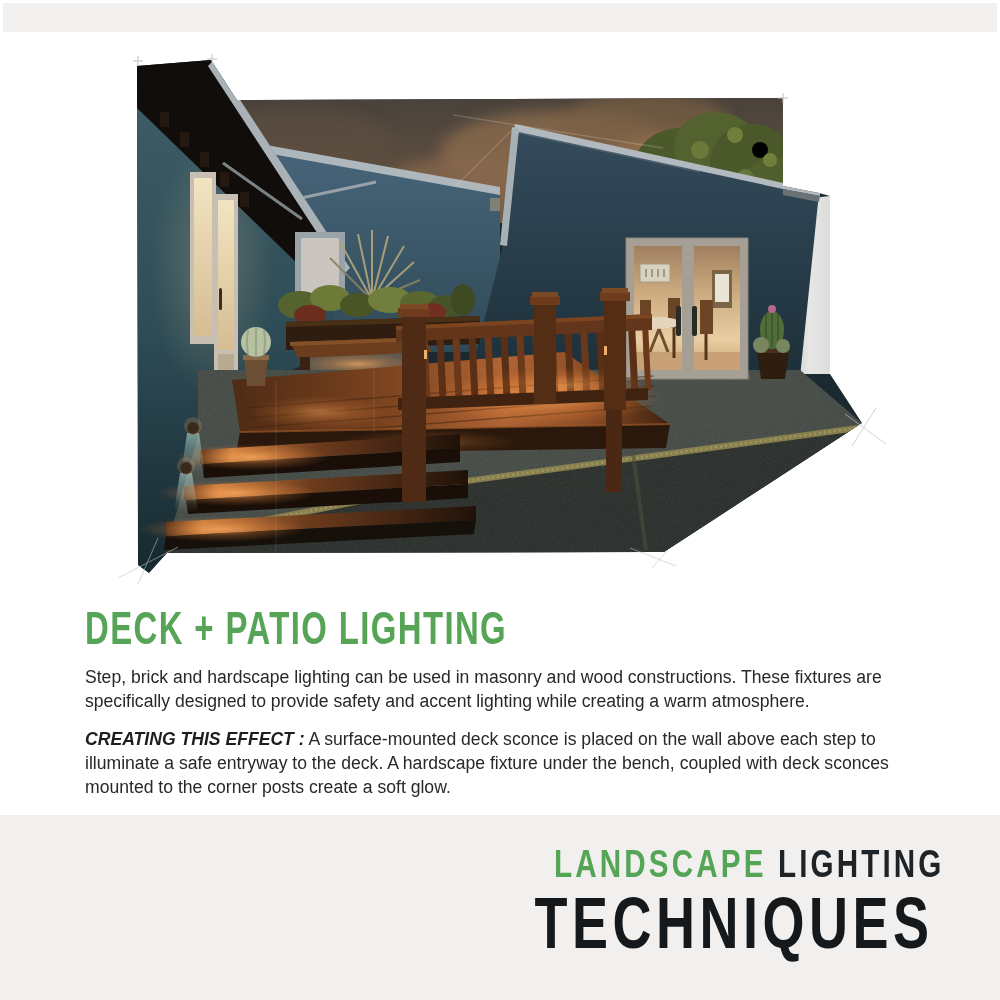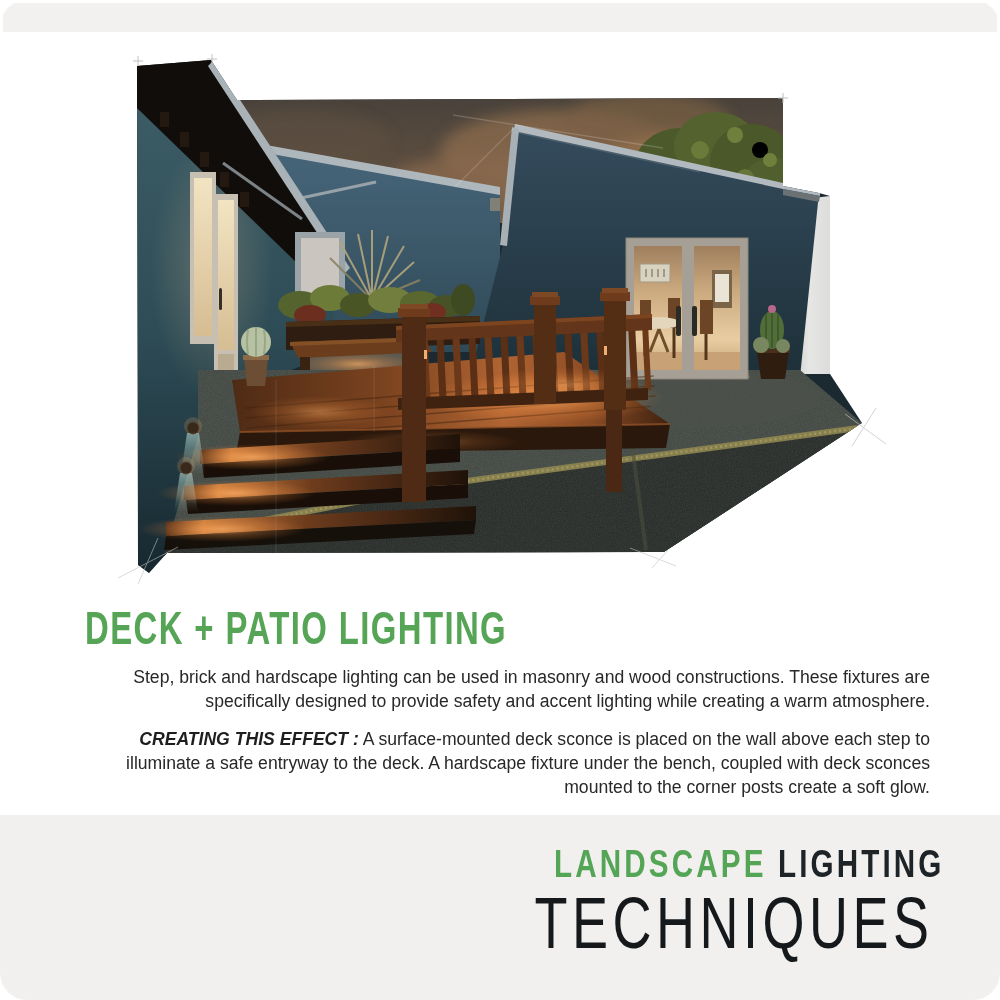--- a/index.html
+++ b/index.html
@@ -1,32 +1,32 @@
 <!DOCTYPE html>
 <html><head>
 <meta charset="utf-8">
 <style>
   html,body{margin:0;padding:0;background:#ffffff;}
   .page{position:relative;width:1000px;height:1000px;background:#ffffff;overflow:hidden;
-        font-family:"Liberation Sans",sans-serif;border-radius:27px;}
+        font-family:"Liberation Sans",sans-serif;}
   .top-band{position:absolute;top:3px;left:3px;right:3px;height:29px;background:#f2f1ef;}
   .hero{position:absolute;top:0;left:0;width:1000px;height:620px;display:block;}
   .copy{position:absolute;top:604px;left:85px;width:845px;}
   .copy h1{margin:0;font-size:47px;font-weight:bold;line-height:1;color:#56a456;}
   .condense{display:inline-block;transform:scaleX(0.70);transform-origin:left center;
             letter-spacing:2px;white-space:nowrap;}
-  .copy p{margin:14px 0 0 0;font-size:17.6px;line-height:24px;color:#282828;text-align:right;}
+  .copy p{margin:14px 0 0 0;font-size:17.6px;line-height:24px;color:#282828;}
   .copy p strong{font-weight:bold;color:#1e1e1e;font-style:italic;}
   .footer{position:absolute;left:0;top:815px;width:1000px;height:185px;background:#f1f0ee;
           text-align:right;}
   .brand-line{margin-top:30px;font-size:38px;font-weight:bold;color:#1d2327;line-height:1.05;}
   .brand-line .condense-c{display:inline-block;transform:scaleX(0.78);transform-origin:center;
           letter-spacing:4px;white-space:nowrap;}
   .brand-green{color:#55a556;}
-  .brand-title{margin-top:2px;font-size:72px;font-weight:normal;color:#15191c;line-height:1;padding-left:32px;}
+  .brand-title{margin-top:2px;font-size:72px;font-weight:bold;color:#15191c;line-height:1;padding-left:32px;}
   .brand-title .condense-c{display:inline-block;transform:scaleX(0.75);transform-origin:center;
           letter-spacing:6px;white-space:nowrap;}
 </style>
 </head>
 <body>
 
 <div class="page">
   <div class="top-band"></div>
 
   <svg class="hero" viewBox="0 0 1000 620" role="img" aria-label="Dusk 3D rendering of a backyard: teal house walls, a wooden deck with railing, three lit steps with wall sconces, a glowing glass double door, planter garden with bench, cacti in pots and a stone patio with yellow gravel joints.">

